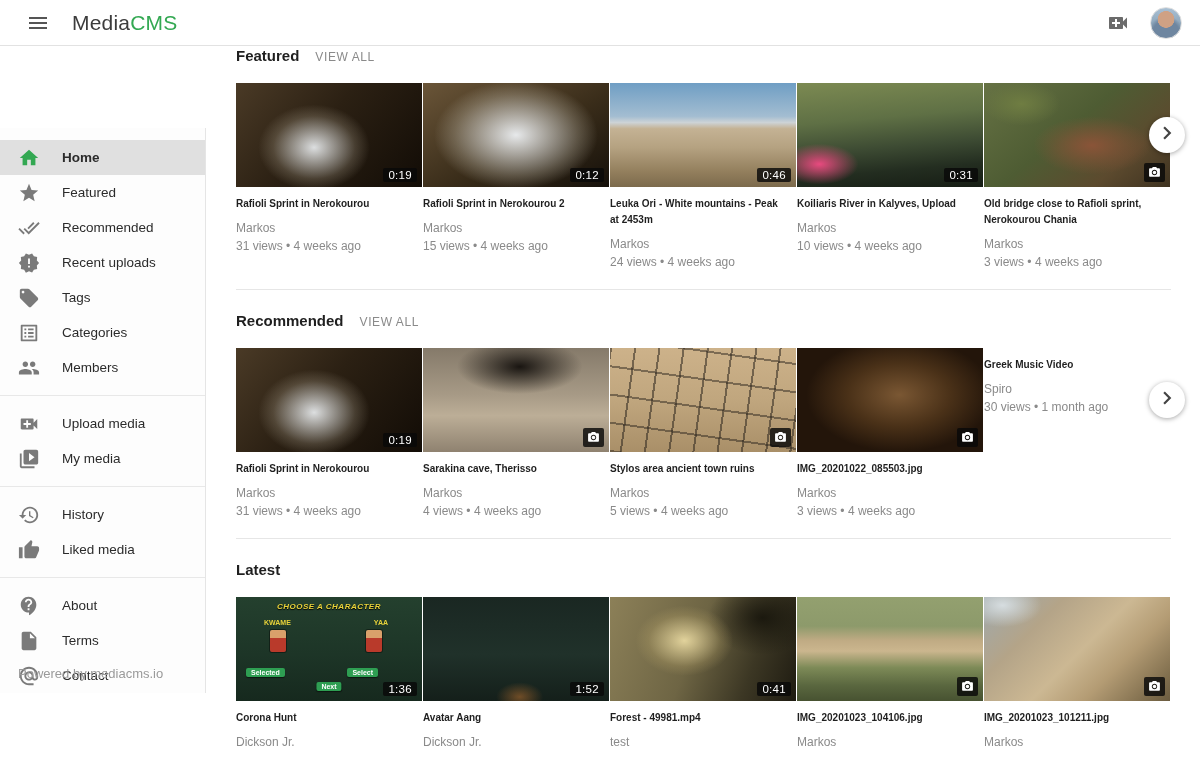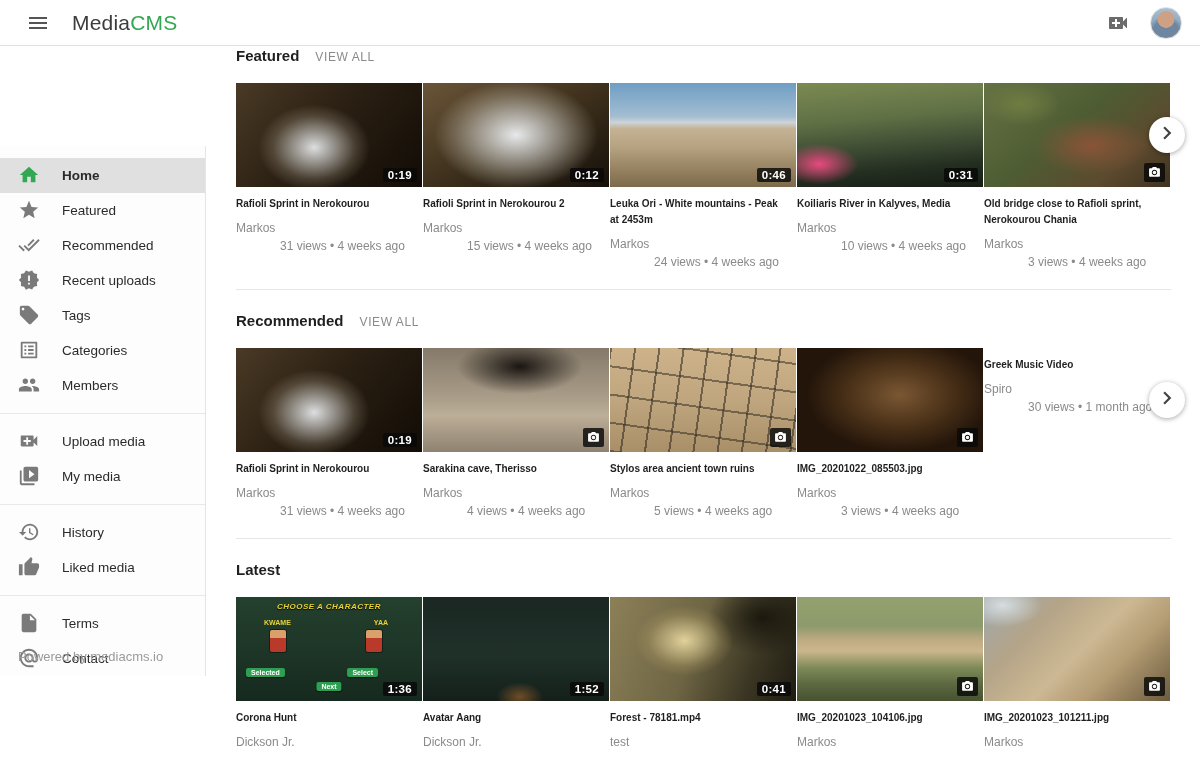--- a/index.html
+++ b/index.html
@@ -50,26 +50,26 @@
     margin-right:29px; }
   .section:last-child { border-bottom:none; }
   .sec-head { display:flex; align-items:baseline; gap:16px; height:22px; }
   .sec-title { font-size:15px; font-weight:bold; color:#1f1f1f; }
   .view-all { font-size:12px; color:#8a8a8a; letter-spacing:0.6px; cursor:pointer; }
   .cards-row { position:relative; margin-top:14px; display:grid;
     grid-template-columns:repeat(5,186px); column-gap:1px; }
   .card { width:186px; cursor:pointer; }
   .thumb { position:relative; width:186px; height:104px; background:#222; overflow:hidden; }
   .badge { position:absolute; right:5px; bottom:5px; background:rgba(8,8,8,0.82); color:#fff;
-    font-size:11.5px; font-weight:bold; padding:1px 5px; border-radius:2px; letter-spacing:0.3px; }
+    font-size:11.5px; font-weight:normal; padding:1px 5px; border-radius:2px; letter-spacing:0.3px; }
   .badge.cam { padding:3px 4px 1px; }
   .card-title { margin:9px 16px 0 0; font-size:10px; line-height:16px; font-weight:bold;
     color:#1f1f1f; max-height:32px; overflow:hidden; }
   .card-author { margin-top:9px; font-size:12px; color:#8a8a8a; }
-  .card-meta { margin-top:4px; font-size:12px; color:#8a8a8a;margin-left:44px; }
+  .card-meta { margin-top:4px; font-size:12px; color:#8a8a8a; }
   .next-btn { position:absolute; right:-14px; top:34px; width:36px; height:36px; border-radius:50%;
     background:#fff; box-shadow:0 1px 5px rgba(0,0,0,0.35); border:none; color:#444;
     display:flex; align-items:center; justify-content:center; cursor:pointer; z-index:5; }
 
   
   .ov { position:absolute; font-weight:bold; color:#e8d23a; }
   .ov-banner { top:5px; left:0; right:0; text-align:center; font-size:8px; font-style:italic;
     letter-spacing:0.5px; text-shadow:0 1px 1px #000; }
   .ov-name-l { top:22px; left:28px; font-size:7px; }
   .ov-name-r { top:22px; right:34px; font-size:7px; }
@@ -203,20 +203,28 @@
 
   <div class="side-item">
     <span class="icn">
             <svg viewBox="0 0 24 24" width="22" height="22" fill="currentColor">
               <path d="M1 21h4V9H1v12zm22-11c0-1.1-.9-2-2-2h-6.31l.95-4.57.03-.32c0-.41-.17-.79-.44-1.06L14.17 1 7.59 7.59C7.22 7.95 7 8.45 7 9v10c0 1.1.9 2 2 2h9c.83 0 1.54-.5 1.84-1.22l3.02-7.05c.09-.23.14-.47.14-.73v-2z"></path>
             </svg>
           </span>
     <span class="lbl">Liked media</span>
   </div>
 <div class="side-divider"></div>
+  <div class="side-item">
+    <span class="icn">
+            <svg viewBox="0 0 24 24" width="22" height="22" fill="currentColor">
+              <path d="M11.5 2C6.81 2 3 5.81 3 10.5S6.81 19 11.5 19h.5v3c4.86-2.34 8-7 8-11.5C20 5.81 16.19 2 11.5 2zm1 14.5h-2v-2h2v2zm0-3.5h-2c0-3.25 3-3 3-5 0-1.1-.9-2-2-2s-2 .9-2 2h-2c0-2.21 1.79-4 4-4s4 1.79 4 4c0 2.5-3 2.75-3 5z"></path>
+            </svg>
+          </span>
+    <span class="lbl">About</span>
+  </div>
 
   <div class="side-item">
     <span class="icn">
             <svg viewBox="0 0 24 24" width="22" height="22" fill="currentColor">
               <path d="M6 2c-1.1 0-1.99.9-1.99 2L4 20c0 1.1.89 2 1.99 2H18c1.1 0 2-.9 2-2V8l-6-6H6zm7 7V3.5L18.5 9H13z"></path>
             </svg>
           </span>
     <span class="lbl">Terms</span>
   </div>
 
@@ -269,21 +277,21 @@
     <div class="card-title">Leuka Ori - White mountains - Peak at 2453m</div>
     <div class="card-author">Markos</div>
     <div class="card-meta">24 views • 4 weeks ago</div>
   </div>
 
   <div class="card">
     <div class="thumb" style="background: radial-gradient(30% 28% at 12% 78%, rgb(232, 74, 127), rgba(232, 74, 127, 0) 70%), linear-gradient(175deg, rgb(124, 138, 82) 0%, rgb(95, 112, 69) 35%, rgb(61, 75, 51) 60%, rgb(35, 45, 32) 80%, rgb(22, 29, 20) 100%);">
       <span class="badge dur">0:31</span>
 
     </div>
-    <div class="card-title">Koiliaris River in Kalyves, Media</div>
+    <div class="card-title">Koiliaris River in Kalyves, Upload</div>
     <div class="card-author">Markos</div>
     <div class="card-meta">10 views • 4 weeks ago</div>
   </div>
 
   <div class="card">
     <div class="thumb" style="background: radial-gradient(45% 40% at 58% 60%, rgb(138, 84, 56), rgba(138, 84, 56, 0) 70%), radial-gradient(30% 30% at 20% 20%, rgb(111, 125, 66), rgba(0, 0, 0, 0) 70%), linear-gradient(140deg, rgb(102, 114, 68) 0%, rgb(78, 92, 51) 45%, rgb(92, 74, 46) 75%, rgb(62, 50, 32) 100%);">
 
       <span class="badge cam">
         <svg viewBox="0 0 24 24" width="13" height="13" fill="#fff">
                     <circle cx="12" cy="12" r="3.2"></circle>
@@ -415,21 +423,21 @@
     <div class="card-title">Avatar Aang</div>
     <div class="card-author">Dickson Jr.</div>
 
   </div>
 
   <div class="card">
     <div class="thumb" style="background: radial-gradient(35% 45% at 40% 42%, rgba(238, 222, 165, 0.9), rgba(190, 170, 110, 0.25) 55%, rgba(0, 0, 0, 0) 75%), radial-gradient(45% 55% at 82% 20%, rgba(20, 18, 10, 0.85), rgba(0, 0, 0, 0) 65%), linear-gradient(110deg, rgb(140, 128, 88) 0%, rgb(110, 101, 68) 45%, rgb(60, 55, 36) 75%, rgb(30, 27, 17) 100%);">
       <span class="badge dur">0:41</span>
 
     </div>
-    <div class="card-title">Forest - 78181.mp4</div>
+    <div class="card-title">Forest - 49981.mp4</div>
     <div class="card-author">test</div>
 
   </div>
 
   <div class="card">
     <div class="thumb" style="background: linear-gradient(rgb(147, 160, 111) 0%, rgb(141, 154, 107) 28%, rgb(192, 171, 132) 42%, rgb(203, 182, 142) 52%, rgb(125, 138, 87) 68%, rgb(90, 103, 63) 85%, rgb(71, 82, 49) 100%);">
 
       <span class="badge cam">
         <svg viewBox="0 0 24 24" width="13" height="13" fill="#fff">
                     <circle cx="12" cy="12" r="3.2"></circle>

